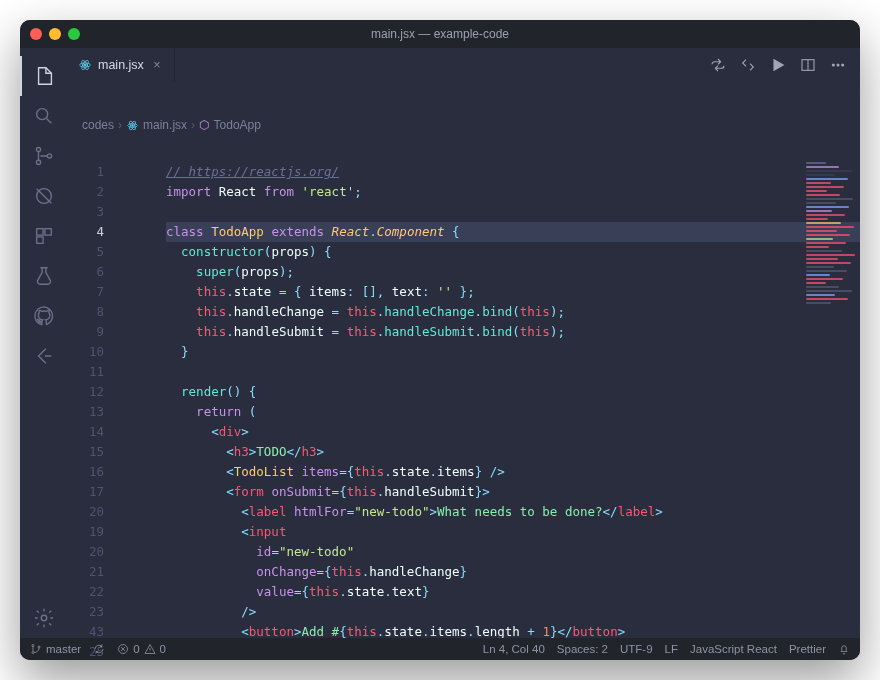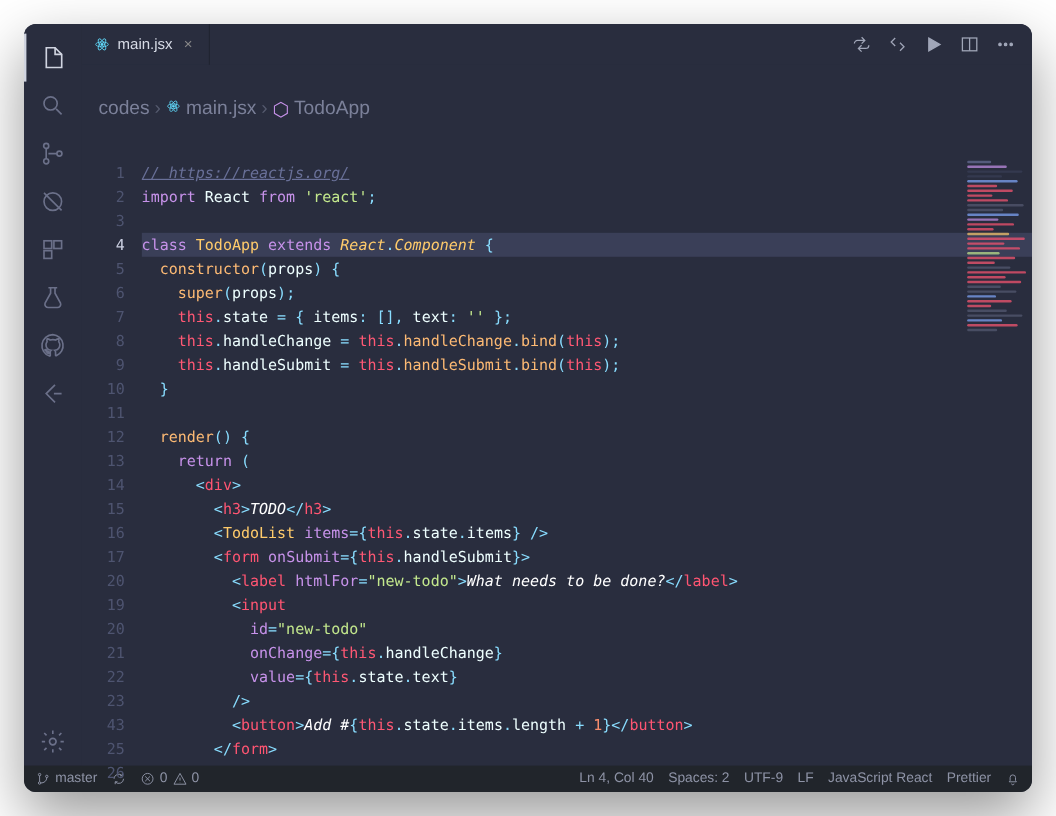--- a/index.html
+++ b/index.html
@@ -41,58 +41,66 @@
 
   .tabs { height:34px; background:#292d3e; display:flex; align-items:stretch; }
   .tab { display:flex; align-items:center; gap:6px; padding:0 10px; font-size:12.5px; color:#d7dbe6; background:#292d3e; border-right:1px solid rgba(0,0,0,.2); cursor:pointer;}
   .tab .react-badge{ width:14px; height:14px; }
   .tab .close{ width:14px; text-align:center; color:#888;}
   .tabs .tabspace{flex:1}
   .tab-actions{display:flex; align-items:center; gap:14px; padding-right:14px; color:#a0a6b8;}
   .tab-actions .ticon{width:16px;height:16px; display:flex;align-items:center;justify-content:center; cursor:pointer;}
   .tab-actions svg{width:16px;height:16px; stroke:#a0a6b8; fill:none; stroke-width:1.6;}
 
-  .breadcrumbs{ height:22px; display:flex; align-items:flex-start; font-size:16px; color:#7b8099; padding-left:14px; gap:4px;}
+  .breadcrumbs{ height:22px; display:flex; align-items:flex-end; font-size:12px; color:#7b8099; padding-left:14px; gap:4px;}
   .bc-sep{color:#555a6e;}
   .bc-react{width:13px;height:13px;display:inline-flex;}
 
   .code-wrap{ flex:1; display:flex; min-height:0; position:relative;}
   .gutter{ width:50px; text-align:right; padding:2px 14px 0 0; color:#4e5470; font:12.5px/20px Menlo, Consolas, monospace;}
-  .code{ flex:1; font:12.5px/20px Menlo, Consolas, monospace; color:#bcc3d6; white-space:pre; padding-top:2px; overflow:hidden;}
+  .code{ flex:1; font:12.5px/20px Menlo, Consolas, monospace; color:#bcc3d6; white-space:pre; padding-top:2px; overflow:hidden;margin-left:48px;}
   .codeline{height:20px; position:relative; padding-right:6px;}
   .codeline.hl{background:#3a3f58;}
   .c-comment{color:#697098; text-decoration:underline; font-style:italic;}
   .c-kw{color:#c792ea;}
   .c-cls{color:#ffcb6b;}
-  .c-fn{color:#fdba74;}
+  .c-fn{color:#5eead4;}
   .c-str{color:#c3e88d;}
   .c-this{color:#ff5874;}
   .c-prop{color:#f78c6c;}
   .c-id{color:#eeffff;}
   .c-punc{color:#89ddff;}
   .c-tag{color:#ff5572;}
   .c-attr{color:#c792ea;}
-  .c-jsx{color:#ffffff;font-style:italic;}
+  .c-jsx{color:#86efac;}
   .gutline{height:20px;}
   .gutline.cur{color:#c9cee0;}
 
   .minimap{ position:absolute; top:0; right:0; width:60px; height:240px; opacity:.7; pointer-events:none;}
   .mm-line{height:2px; margin:2px 6px; border-radius:1px;}
 
   .statusbar{ height:22px; background:#21252b; color:#8e93a6; font-size:11.5px; display:flex; align-items:center; padding:11px 10px; gap:12px;}
   .statusbar .sp{flex:1}
   .statusbar .sitem{display:flex; align-items:center; gap:4px; cursor:pointer;}
   .statusbar svg{width:12px;height:12px;stroke:#8e93a6;fill:none;stroke-width:1.6;}
 
   .react-logo{stroke:#61dafb; fill:none; stroke-width:1.2;}
 </style>
 </head>
 <body>
 
 <div class="window">
+  <div class="titlebar">
+    <div class="traffic">
+      <div class="dot r"></div>
+      <div class="dot y"></div>
+      <div class="dot g"></div>
+    </div>
+    <span>main.jsx — example-code</span>
+  </div>
 
   <div class="body">
     <div class="activitybar">
       <div class="aicon active">
           <svg viewBox="0 0 24 24">
             <path d="M13 3H5v18h14V9z"></path>
             <path d="M13 3v6h6"></path>
           </svg>
         </div>
       <div class="aicon">

